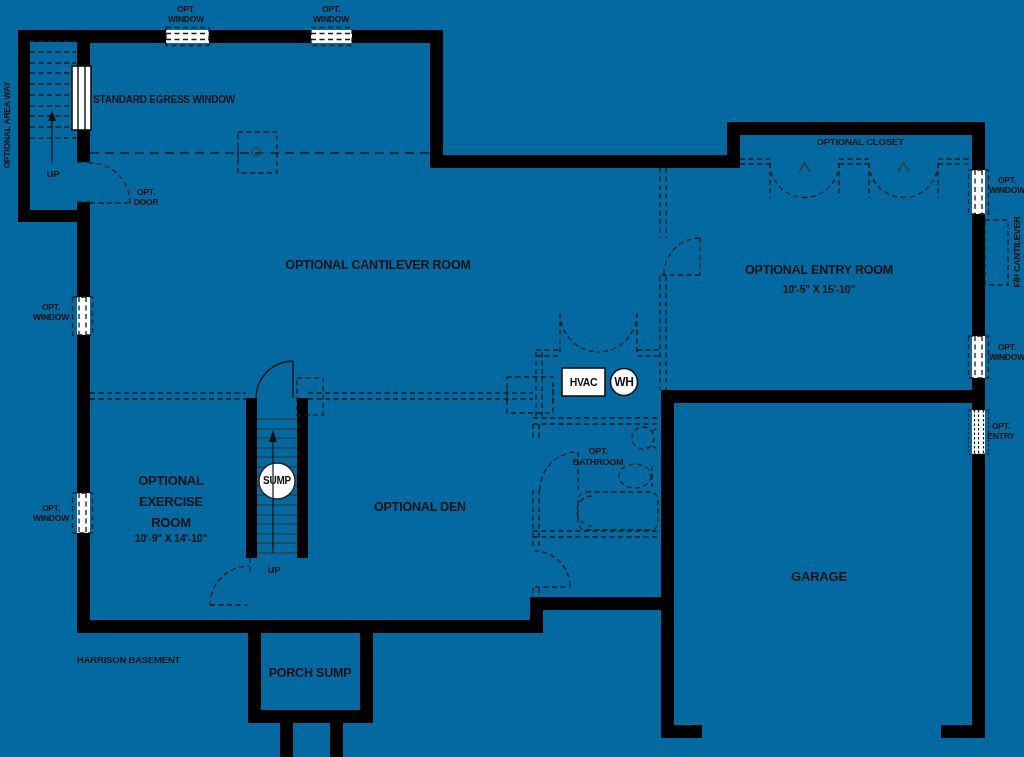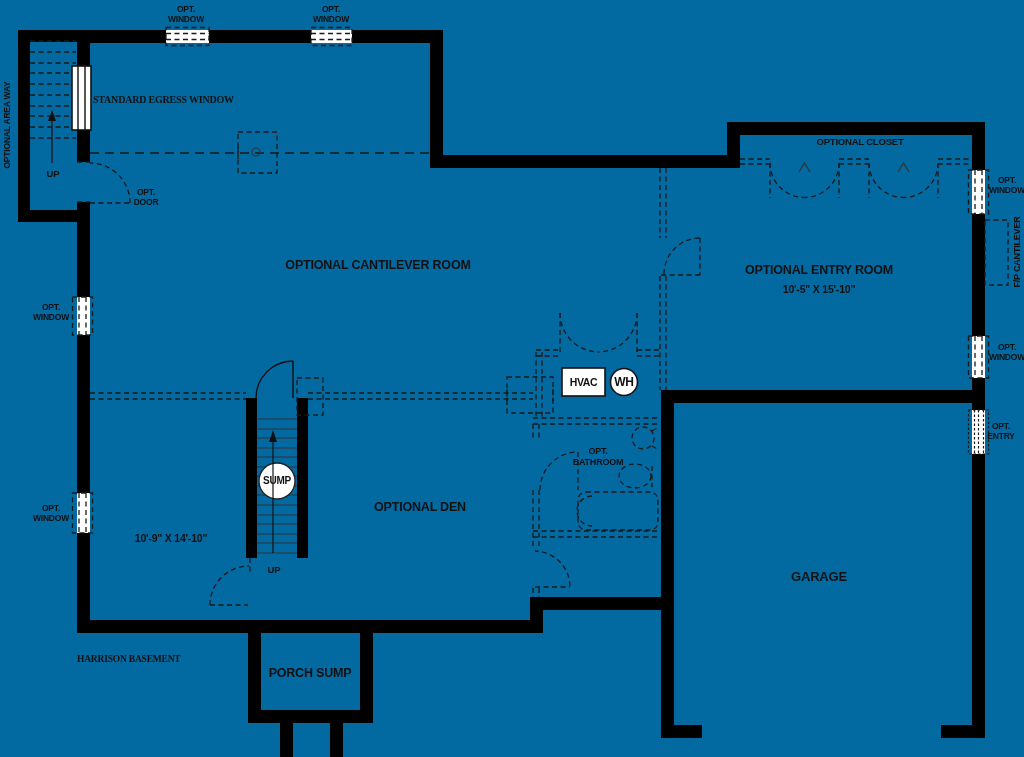--- a/index.html
+++ b/index.html
@@ -2,21 +2,21 @@
 <html><head>
 <meta charset="utf-8">
 <style>
   html,body{margin:0;padding:0;background:#fff;}
   .stage{position:relative;width:1024px;height:757px;background:#0369a1;overflow:hidden;
          font-family:"Liberation Sans","DejaVu Sans",sans-serif;}
   .stage svg{position:absolute;left:0;top:0;}
   .lbl{position:absolute;color:#111;font-weight:bold;text-align:center;
        white-space:pre-line;line-height:1.22;transform:translate(-50%,-50%);
        letter-spacing:-0.2px;}
-  .lbl.left{transform:none;text-align:left;white-space:nowrap;font-family:Liberation Serif, serif;}
+  .lbl.left{transform:none;text-align:left;white-space:nowrap;}
   .lbl.vert{transform:translate(-50%,-50%) rotate(-90deg);white-space:nowrap;}
   
   .wall{fill:#000;stroke:none;}
   .dash{fill:none;stroke:#1a1a1a;stroke-width:1.3;stroke-dasharray:5 3.5;}
   .dashf{fill:none;stroke:#1a1a1a;stroke-width:1.2;stroke-dasharray:2.5 2;}
   .dashl{fill:none;stroke:#1a1a1a;stroke-width:1.4;stroke-dasharray:9 6;}
   .solid{fill:none;stroke:#111;stroke-width:1.4;}
   .thin{fill:none;stroke:#333;stroke-width:1.2;}
   .whitefill{fill:#fff;stroke:none;}
   .sym{fill:#fff;stroke:#111;stroke-width:1.6;}
@@ -235,20 +235,23 @@
   <div class="lbl" style="left:51px;top:312px;font-size:8.5px;">OPT.
 WINDOW</div>
   <div class="lbl" style="left:51px;top:513px;font-size:8.5px;">OPT.
 WINDOW</div>
 
   <div class="lbl" style="left:583.5px;top:382px;font-size:10.5px;letter-spacing:-0.4px;">HVAC</div>
   <div class="lbl" style="left:624px;top:382px;font-size:12px;text-align:right;">WH</div>
   <div class="lbl" style="left:598px;top:457px;font-size:9px;">OPT.
 BATHROOM</div>
 
+  <div class="lbl" style="left:171px;top:501px;font-size:13px;line-height:21px;">OPTIONAL
+EXERCISE
+ROOM</div>
   <div class="lbl" style="left:171px;top:538px;font-size:10.5px;">10'-9" X 14'-10"</div>
   <div class="lbl" style="left:277px;top:481px;font-size:10px;">SUMP</div>
   <div class="lbl" style="left:274px;top:570px;font-size:9.5px;">UP</div>
   <div class="lbl" style="left:420px;top:508px;font-size:12.5px;">OPTIONAL DEN</div>
 
   <div class="lbl" style="left:819px;top:577px;font-size:13px;">GARAGE</div>
   <div class="lbl left" style="left:77px;top:654px;font-size:9.5px;">HARRISON BASEMENT</div>
   <div class="lbl" style="left:310px;top:674px;font-size:12.5px;">PORCH SUMP</div>
 
 </div>

